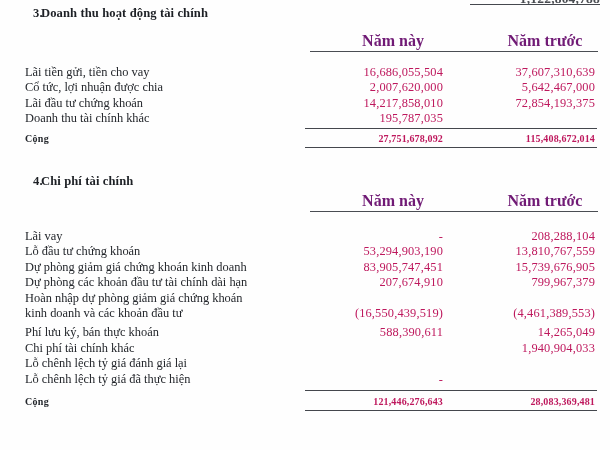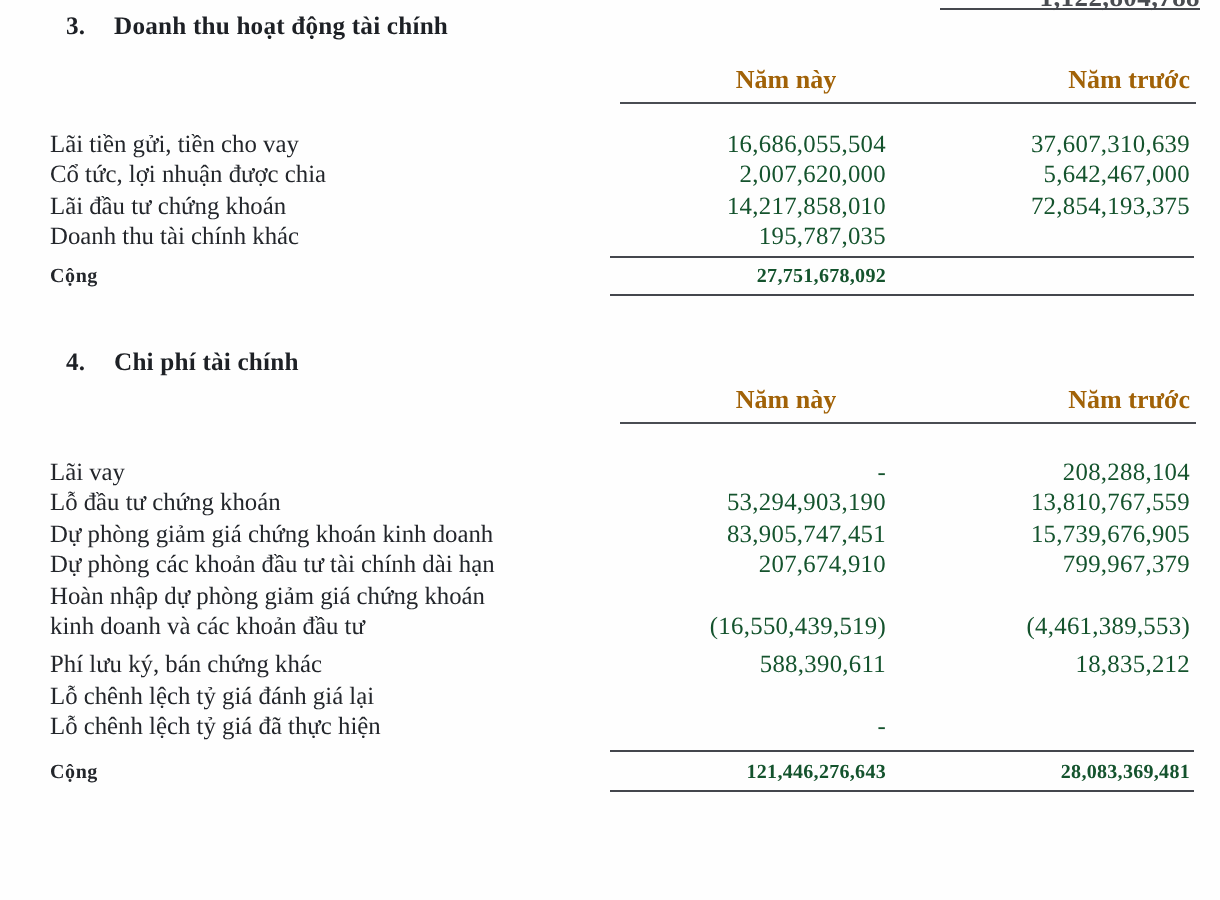--- a/index.html
+++ b/index.html
@@ -61,21 +61,21 @@
     font-size: 12.6px;
     letter-spacing: .1px;
     color: #1d2025;
   }
   .section-head .num {
     width: 40px;
     padding-left: 33px;
     box-sizing: border-box;
   }
   .section-head .title {
-    margin-left: 17px;
+    margin-left: 1px;
     white-space: nowrap;
   }
 
   
   .tbl {
     position: absolute;
     left: 0;
     width: 610px;
   }
   .colhead {
@@ -87,48 +87,48 @@
     left: 310px;
     right: 12px;
     top: 21px;
     height: 1px;
     background: #4a4d53;
   }
   .colhead .lbl {
     position: absolute;
     top: 2px;
     font-weight: bold;
-    font-size: 13px;
+    font-size: 16px;
     text-align: center;
-    color: #a16207;
+    color: #701a75;
     white-space: nowrap;
   }
   .colhead .lbl.c1 { left: 343px; width: 100px; }
-  .colhead .lbl.c2 { left: 495px; width: 100px; text-align: right; }
+  .colhead .lbl.c2 { left: 495px; width: 100px; }
 
   .rows { position: relative; }
 
   .row {
     position: relative;
     height: 15.4px;
     font-size: 12.4px;
     line-height: 15.4px;
     white-space: nowrap;
   }
   .row .label {
     position: absolute;
     left: 25px;
     top: 0;
     color: #23262b;
   }
   .row .v1, .row .v2 {
     position: absolute;
     top: 0;
     text-align: right;
-    color: #14532d;
+    color: #be185d;
     letter-spacing: .15px;
   }
   .row .v1 { left: 300px; width: 143px; }
   .row .v2 { left: 450px; width: 145px; }
 
   .row.total { font-weight: bold; font-size: 10px; letter-spacing: .3px; }
   .row.total .label { font-weight: bold; }
   .row.total .v1, .row.total .v2 { font-weight: bold; }
 
   .total-rule-top, .total-rule-bot {
@@ -182,20 +182,21 @@
       <div class="row">
         <span class="label">Doanh thu tài chính khác</span>
         <span class="v1">195,787,035</span>
         <span class="v2"></span>
       </div>
 
       <div class="row total" style="margin-top:4px;">
         <div class="total-rule-top" style="top:-3px;"></div>
         <span class="label">Cộng</span>
         <span class="v1">27,751,678,092</span>
+        <span class="v2">115,408,672,014</span>
         <div class="total-rule-bot" style="top:16px;"></div>
       </div>
     </div>
   </div>
 
   <div class="section-head" style="top:174px;left:0;">
     <span class="num">4.</span>
     <span class="title">Chi phí tài chính</span>
   </div>
 
@@ -231,23 +232,28 @@
         <span class="label">Hoàn nhập dự phòng giảm giá chứng khoán</span>
         <span class="v1"></span>
         <span class="v2"></span>
       </div>
       <div class="row">
         <span class="label">kinh doanh và các khoản đầu tư</span>
         <span class="v1">(16,550,439,519)</span>
         <span class="v2">(4,461,389,553)</span>
       </div>
       <div class="row" style="margin-top:4px;">
-        <span class="label">Phí lưu ký, bán chứng khác</span>
+        <span class="label">Phí lưu ký, bán thực khoán</span>
         <span class="v1">588,390,611</span>
-        <span class="v2">18,835,212</span>
+        <span class="v2">14,265,049</span>
+      </div>
+      <div class="row">
+        <span class="label">Chi phí tài chính khác</span>
+        <span class="v1"></span>
+        <span class="v2">1,940,904,033</span>
       </div>
       <div class="row">
         <span class="label">Lỗ chênh lệch tỷ giá đánh giá lại</span>
         <span class="v1"></span>
         <span class="v2"></span>
       </div>
       <div class="row">
         <span class="label">Lỗ chênh lệch tỷ giá đã thực hiện</span>
         <span class="v1 dash">-</span>
         <span class="v2"></span>

